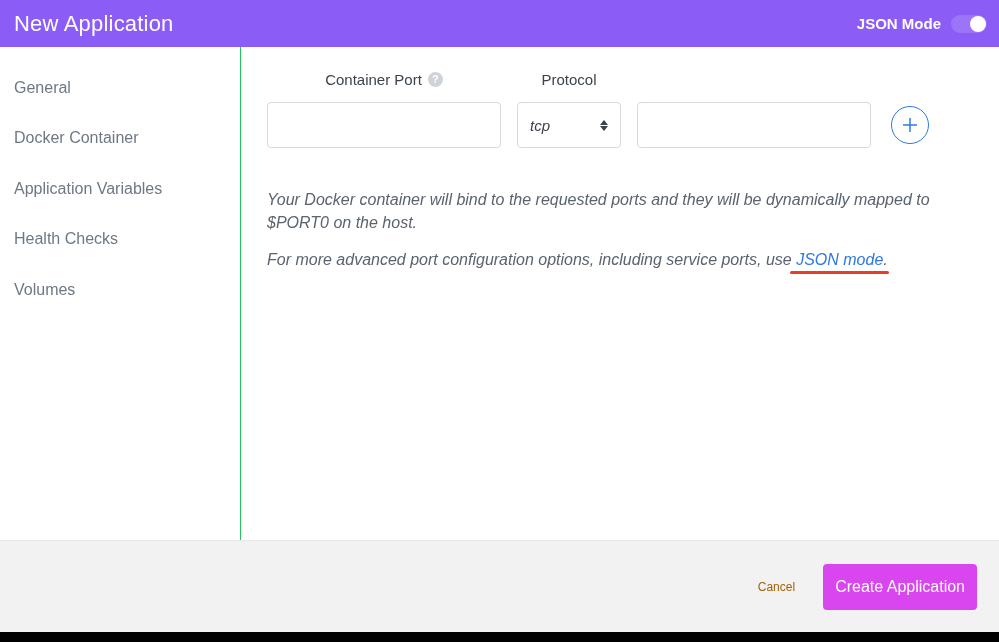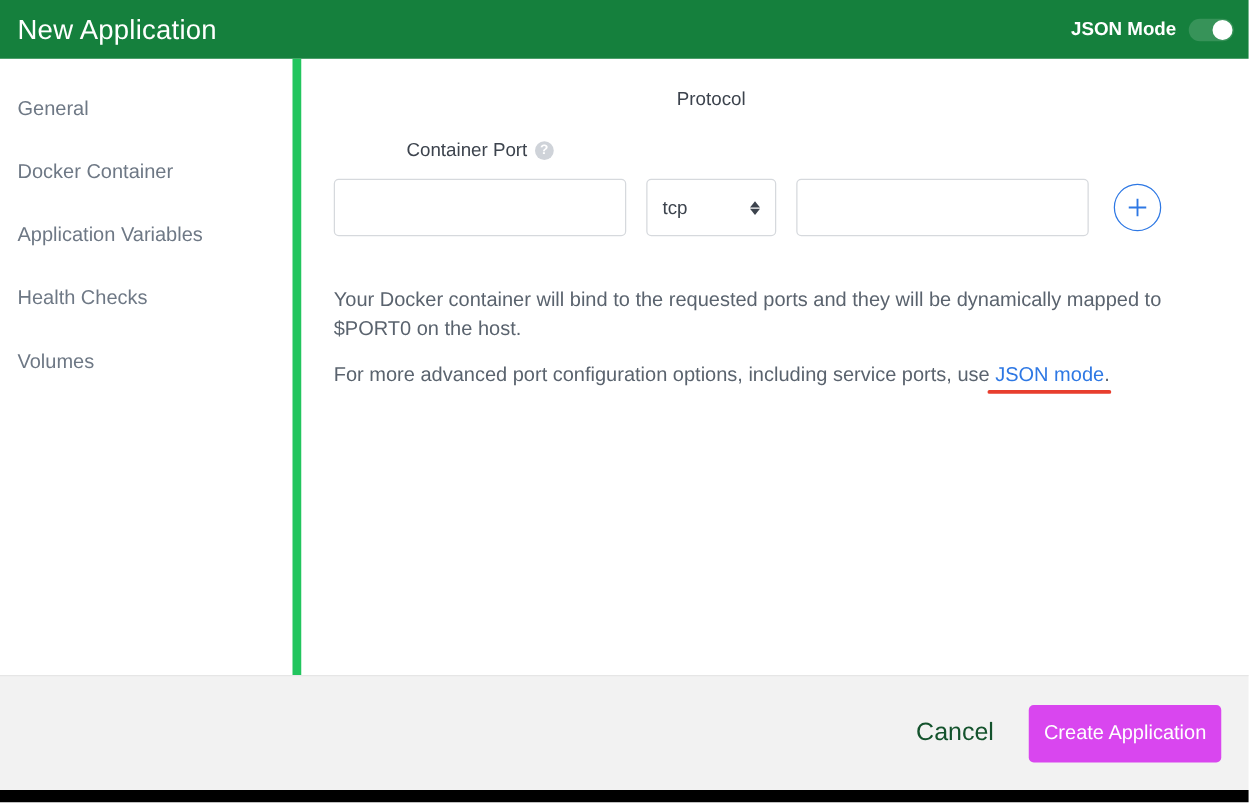--- a/index.html
+++ b/index.html
@@ -6,21 +6,21 @@
 body {
   font-family: -apple-system, BlinkMacSystemFont, "Segoe UI", "Helvetica Neue", Arial, sans-serif;
   width: 999px;
   height: 642px;
   background: #fff;
   overflow: hidden;
   display: flex;
   flex-direction: column;
 }
 .header {
-  background: #15803d;
+  background: #8b5cf6;
   height: 47px;
   display: flex;
   align-items: center;
   justify-content: space-between;
   padding: 0 12px 0 14px;
   color: #fff;
 }
 .header-title {
   font-size: 22px;
   font-weight: 400;
@@ -53,21 +53,21 @@
   border-radius: 50%;
 }
 .body {
   flex: 1;
   display: flex;
   min-height: 0;
 }
 .sidebar {
   width: 241px;
   padding: 20px 0 0 0;
-  border-right: 7px solid #22c55e;
+  border-right: 1px solid #22c55e;
 }
 .sidebar-item {
   padding: 10px 16px 10px 14px;
   font-size: 16px;
   color: #6e7885;
   cursor: pointer;
   line-height: 1.4;
   margin-bottom: 8px;
   position: relative;
 }
@@ -91,21 +91,21 @@
   display: flex;
   gap: 16px;
   align-items: flex-end;
   margin-bottom: 40px;
 }
 .field {
   display: flex;
   flex-direction: column;
 }
 .field-cp { width: 234px; }
-.field-proto { width: 104px; gap: 41px; }
+.field-proto { width: 104px; }
 .field-name { width: 234px; }
 .field-label {
   font-size: 15px;
   color: #3c434d;
   font-weight: 400;
   margin-bottom: 14px;
   display: flex;
   align-items: center;
   gap: 6px;
   justify-content: center;
@@ -130,20 +130,21 @@
   background: #fff;
   font-size: 15px;
   padding: 0 12px;
   color: #3c434d;
 }
 .select-wrap {
   display: flex;
   align-items: center;
   justify-content: space-between;
   cursor: pointer;
+  font-style: italic;
 }
 .select-caret {
   display: flex;
   flex-direction: column;
   gap: 1px;
   align-items: center;
 }
 .select-caret .up, .select-caret .down {
   width: 0; height: 0;
   border-left: 4px solid transparent;
@@ -163,20 +164,21 @@
   cursor: pointer;
   margin-bottom: 4px;
   margin-left: 4px;
 }
 .add-btn svg { stroke: #2e78e4; }
 .desc {
   font-size: 16px;
   color: #5a636e;
   line-height: 1.45;
   margin-bottom: 14px;
+  font-style: italic;
 }
 .desc a {
   color: #2e78e4;
   text-decoration: none;
   position: relative;
 }
 .desc a.underlined::after {
   content: "";
   position: absolute;
   left: -6px;
@@ -192,22 +194,22 @@
   border-top: 1px solid #e6e6e6;
   display: flex;
   align-items: center;
   justify-content: flex-end;
   gap: 20px;
   padding: 0 22px;
 }
 .btn-cancel {
   background: transparent;
   border: none;
-  color: #14532d;
-  font-size: 20px;
+  color: #a16207;
+  font-size: 12px;
   cursor: pointer;
   padding: 10px 8px;
 }
 .btn-primary {
   background: #d946ef;
   color: #fff;
   border: none;
   border-radius: 4px;
   font-size: 16px;
   font-weight: 500;

